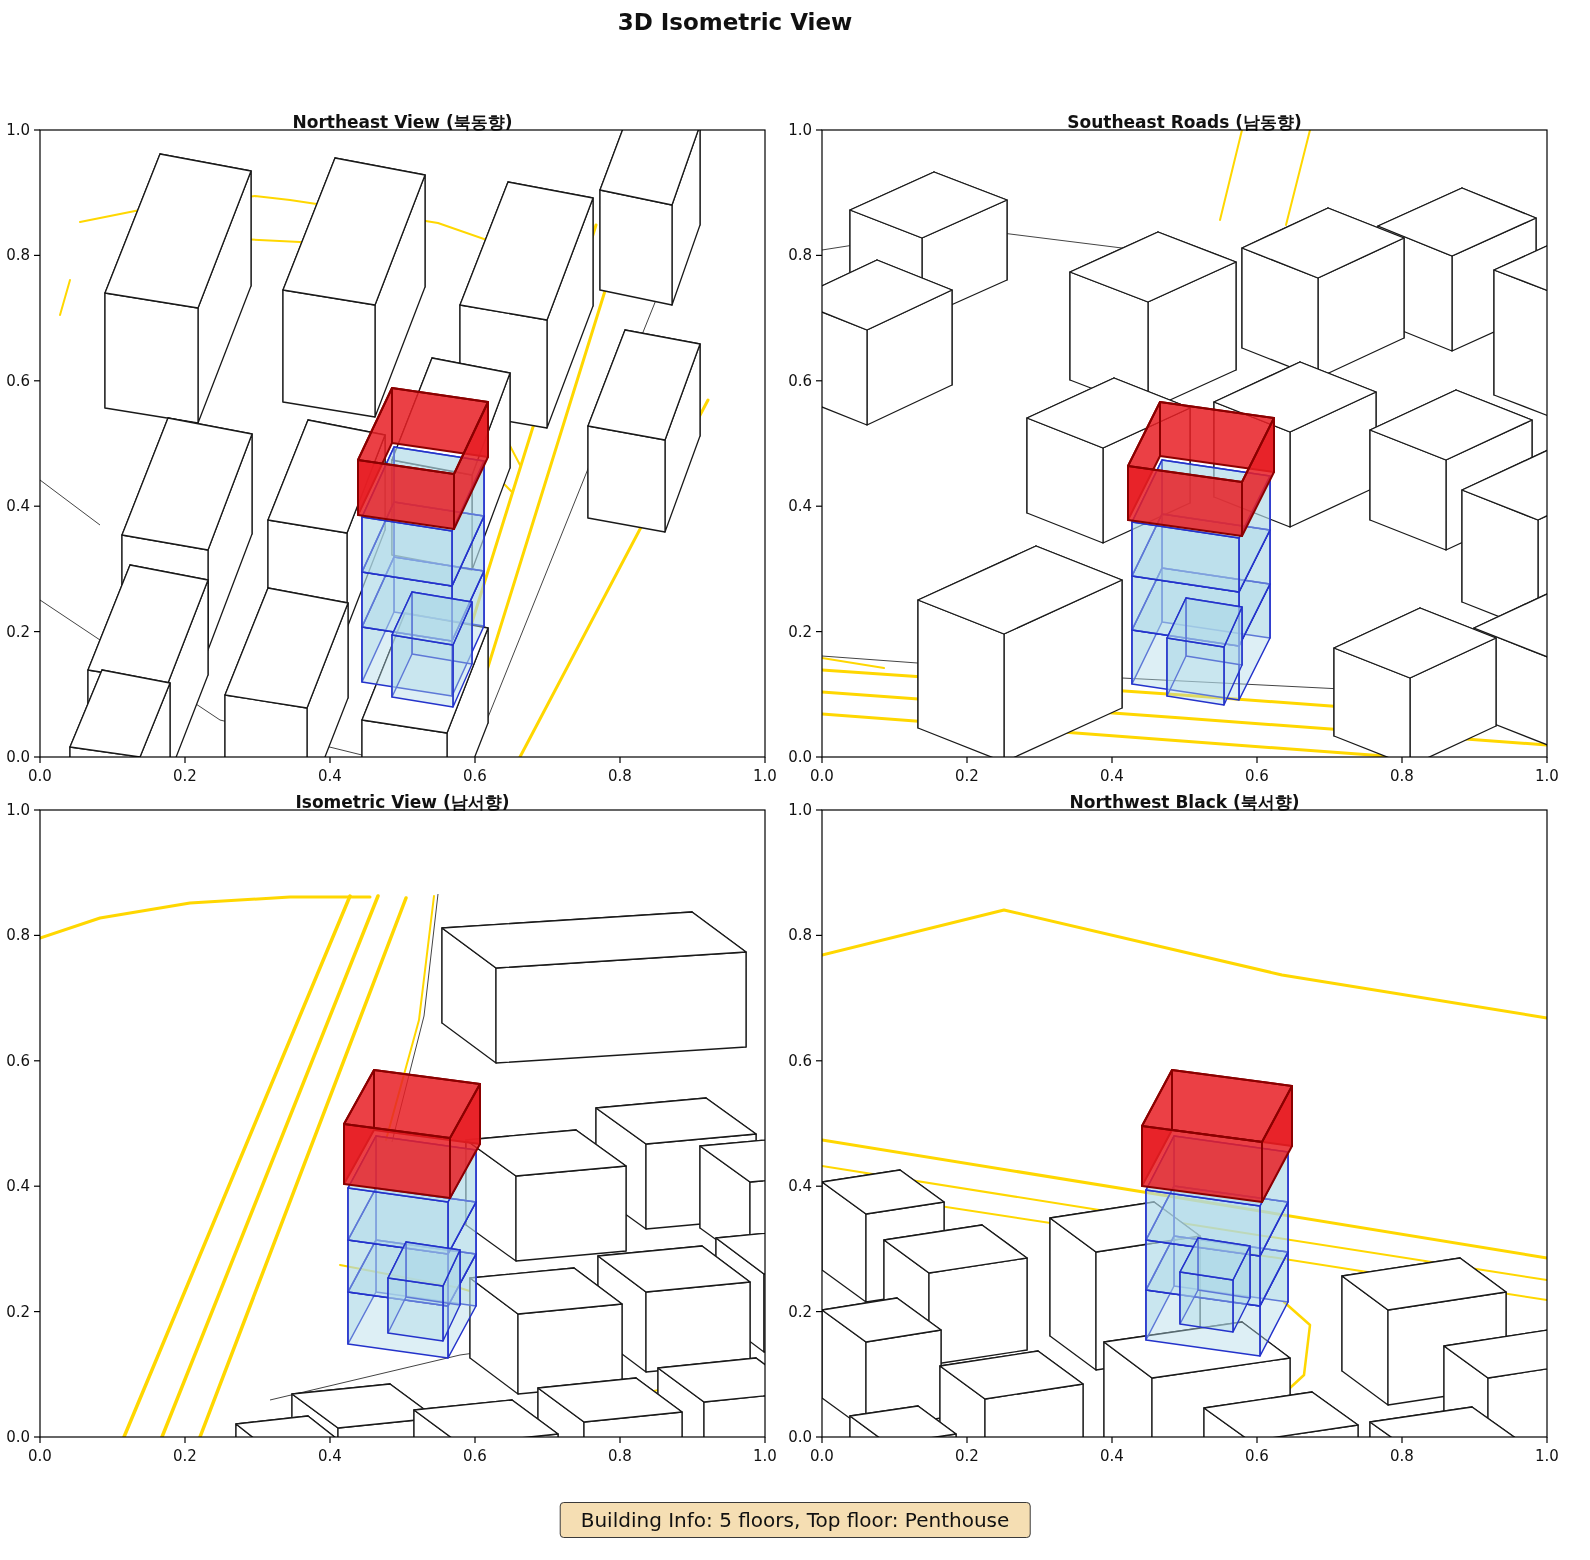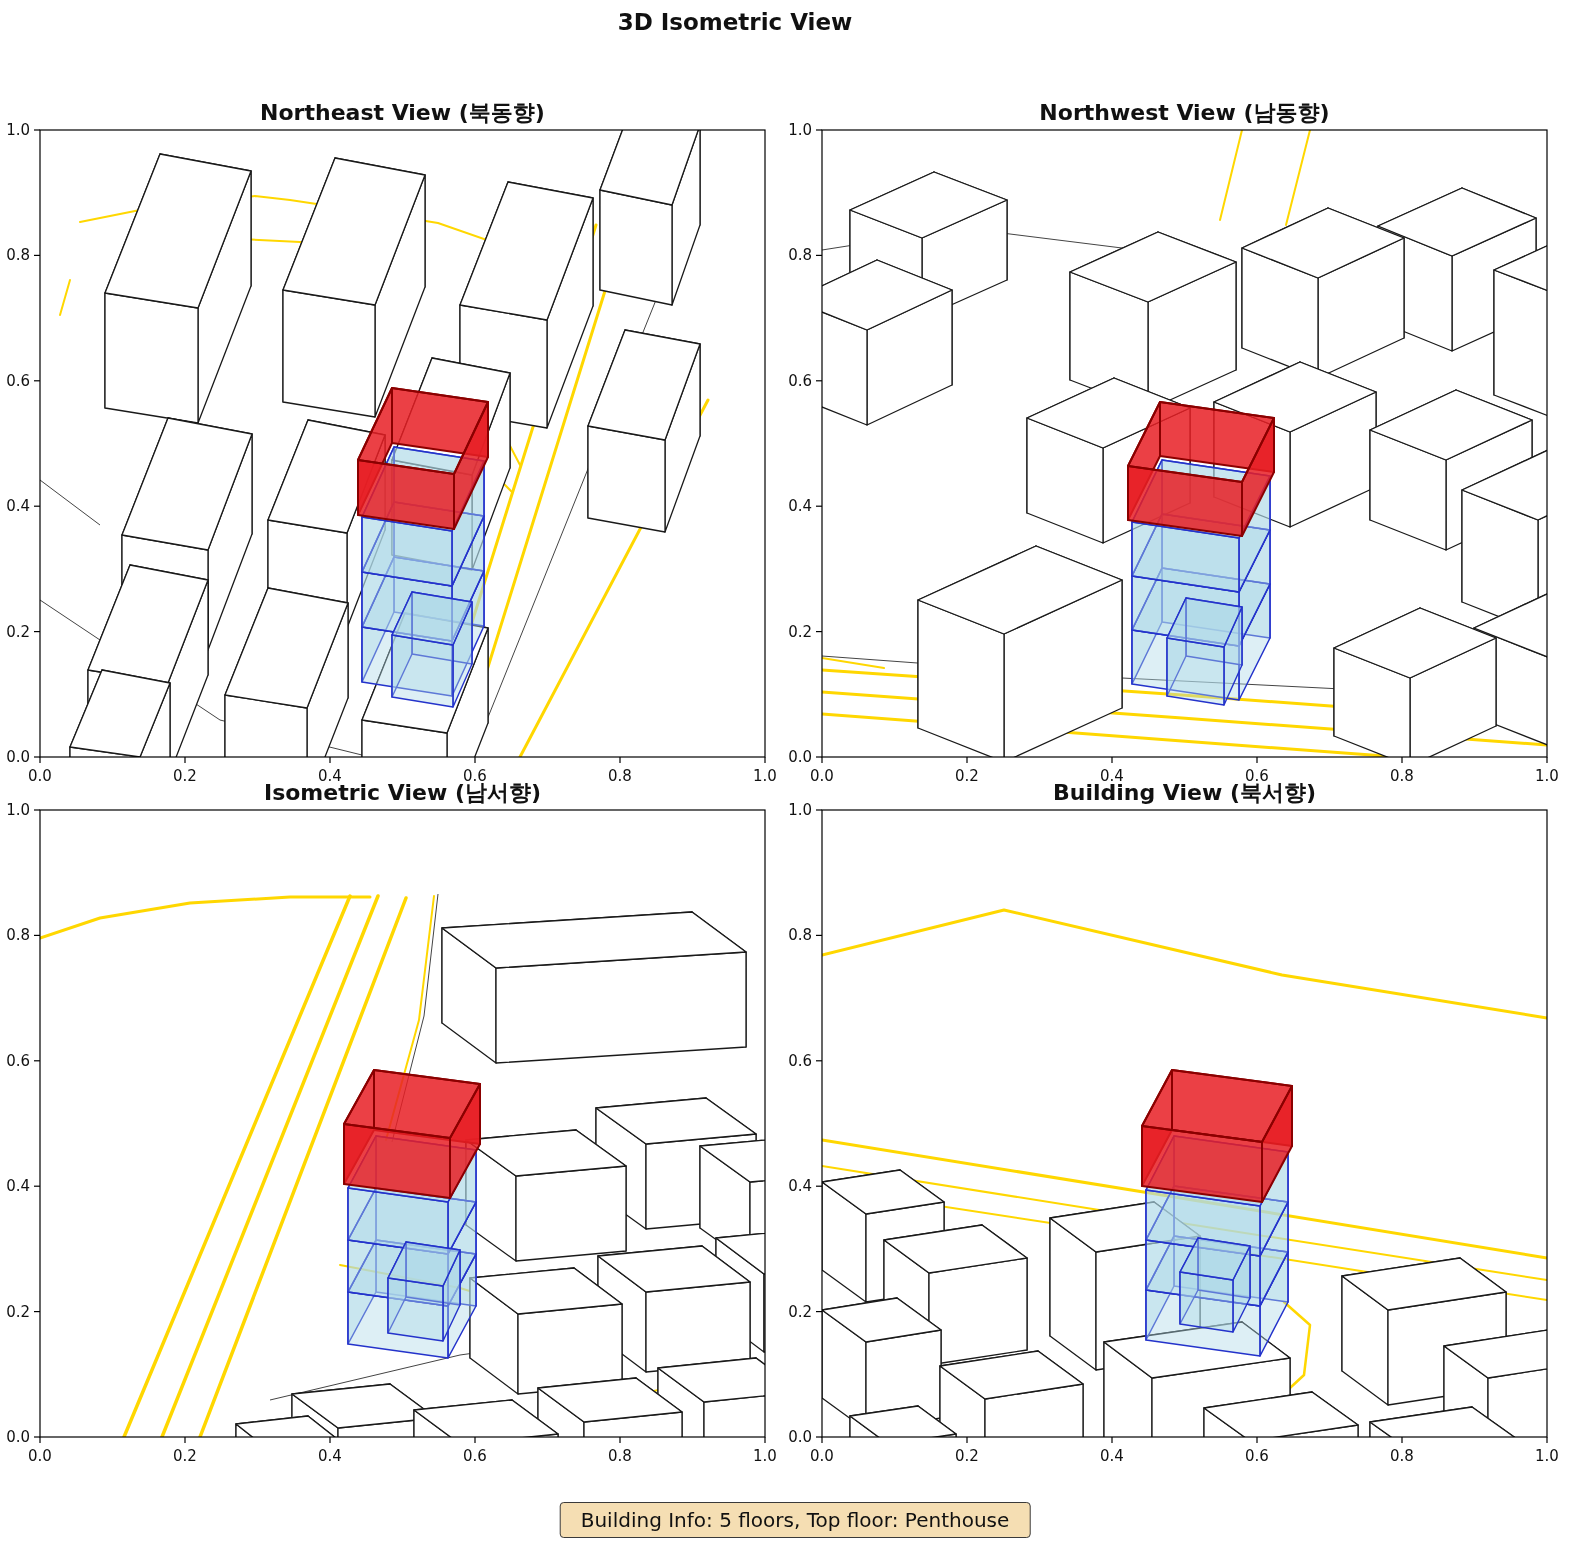--- a/index.html
+++ b/index.html
@@ -1,18 +1,18 @@
 <!DOCTYPE html>
 <html><head>
 <meta charset="utf-8">
 <style>
   html,body{margin:0;padding:0;background:#ffffff;}
   body{width:1590px;height:1560px;position:relative;font-family:"DejaVu Sans",sans-serif;color:#111;}
   .fig-title{position:absolute;top:6px;left:0;width:1470px;text-align:center;font-weight:bold;font-size:23px;line-height:1.4;}
-  .subplot-title{position:absolute;width:725px;text-align:center;font-weight:bold;font-size:22px;}
+  .subplot-title{position:absolute;width:725px;text-align:center;font-weight:bold;font-size:17px;margin-top:13px;}
   .t-ne{left:40px;top:98px;}
   .t-se{left:822px;top:98px;}
   .t-sw{left:40px;top:778px;}
   .t-nw{left:822px;top:778px;}
   svg.view{position:absolute;width:780px;height:672px;}
   .v-ne{left:0px;top:122px;}
   .v-se{left:782px;top:122px;}
   .v-sw{left:0px;top:802px;}
   .v-nw{left:782px;top:802px;}
   .info-box{position:absolute;top:1502px;left:50%;transform:translateX(-50%);
@@ -22,23 +22,23 @@
 </style>
 </head>
 <body>
 
 <div class="figure">
   <div class="fig-title">
     <div>3D Isometric View</div>
   </div>
 
   <div class="subplot-title t-ne">Northeast View (북동향)</div>
-  <div class="subplot-title t-se">Northwest View (남동향)</div>
+  <div class="subplot-title t-se">Southeast Roads (남동향)</div>
   <div class="subplot-title t-sw">Isometric View (남서향)</div>
-  <div class="subplot-title t-nw">Building View (북서향)</div>
+  <div class="subplot-title t-nw">Northwest Black (북서향)</div>
 
   <svg class="view v-ne" viewBox="0 0 780 672">
       <defs>
         <clipPath id="clip-v0">
           <rect x="0" y="0" width="725" height="627"></rect>
         </clipPath>
       </defs>
       <g transform="translate(40,8)" clip-path="url(#clip-v0)">
         <polyline points="0,350 60,395" fill="none" stroke="#444444" stroke-width="1"></polyline>
         <polyline points="0,470 180,590 330,627" fill="none" stroke="#444444" stroke-width="1"></polyline>

